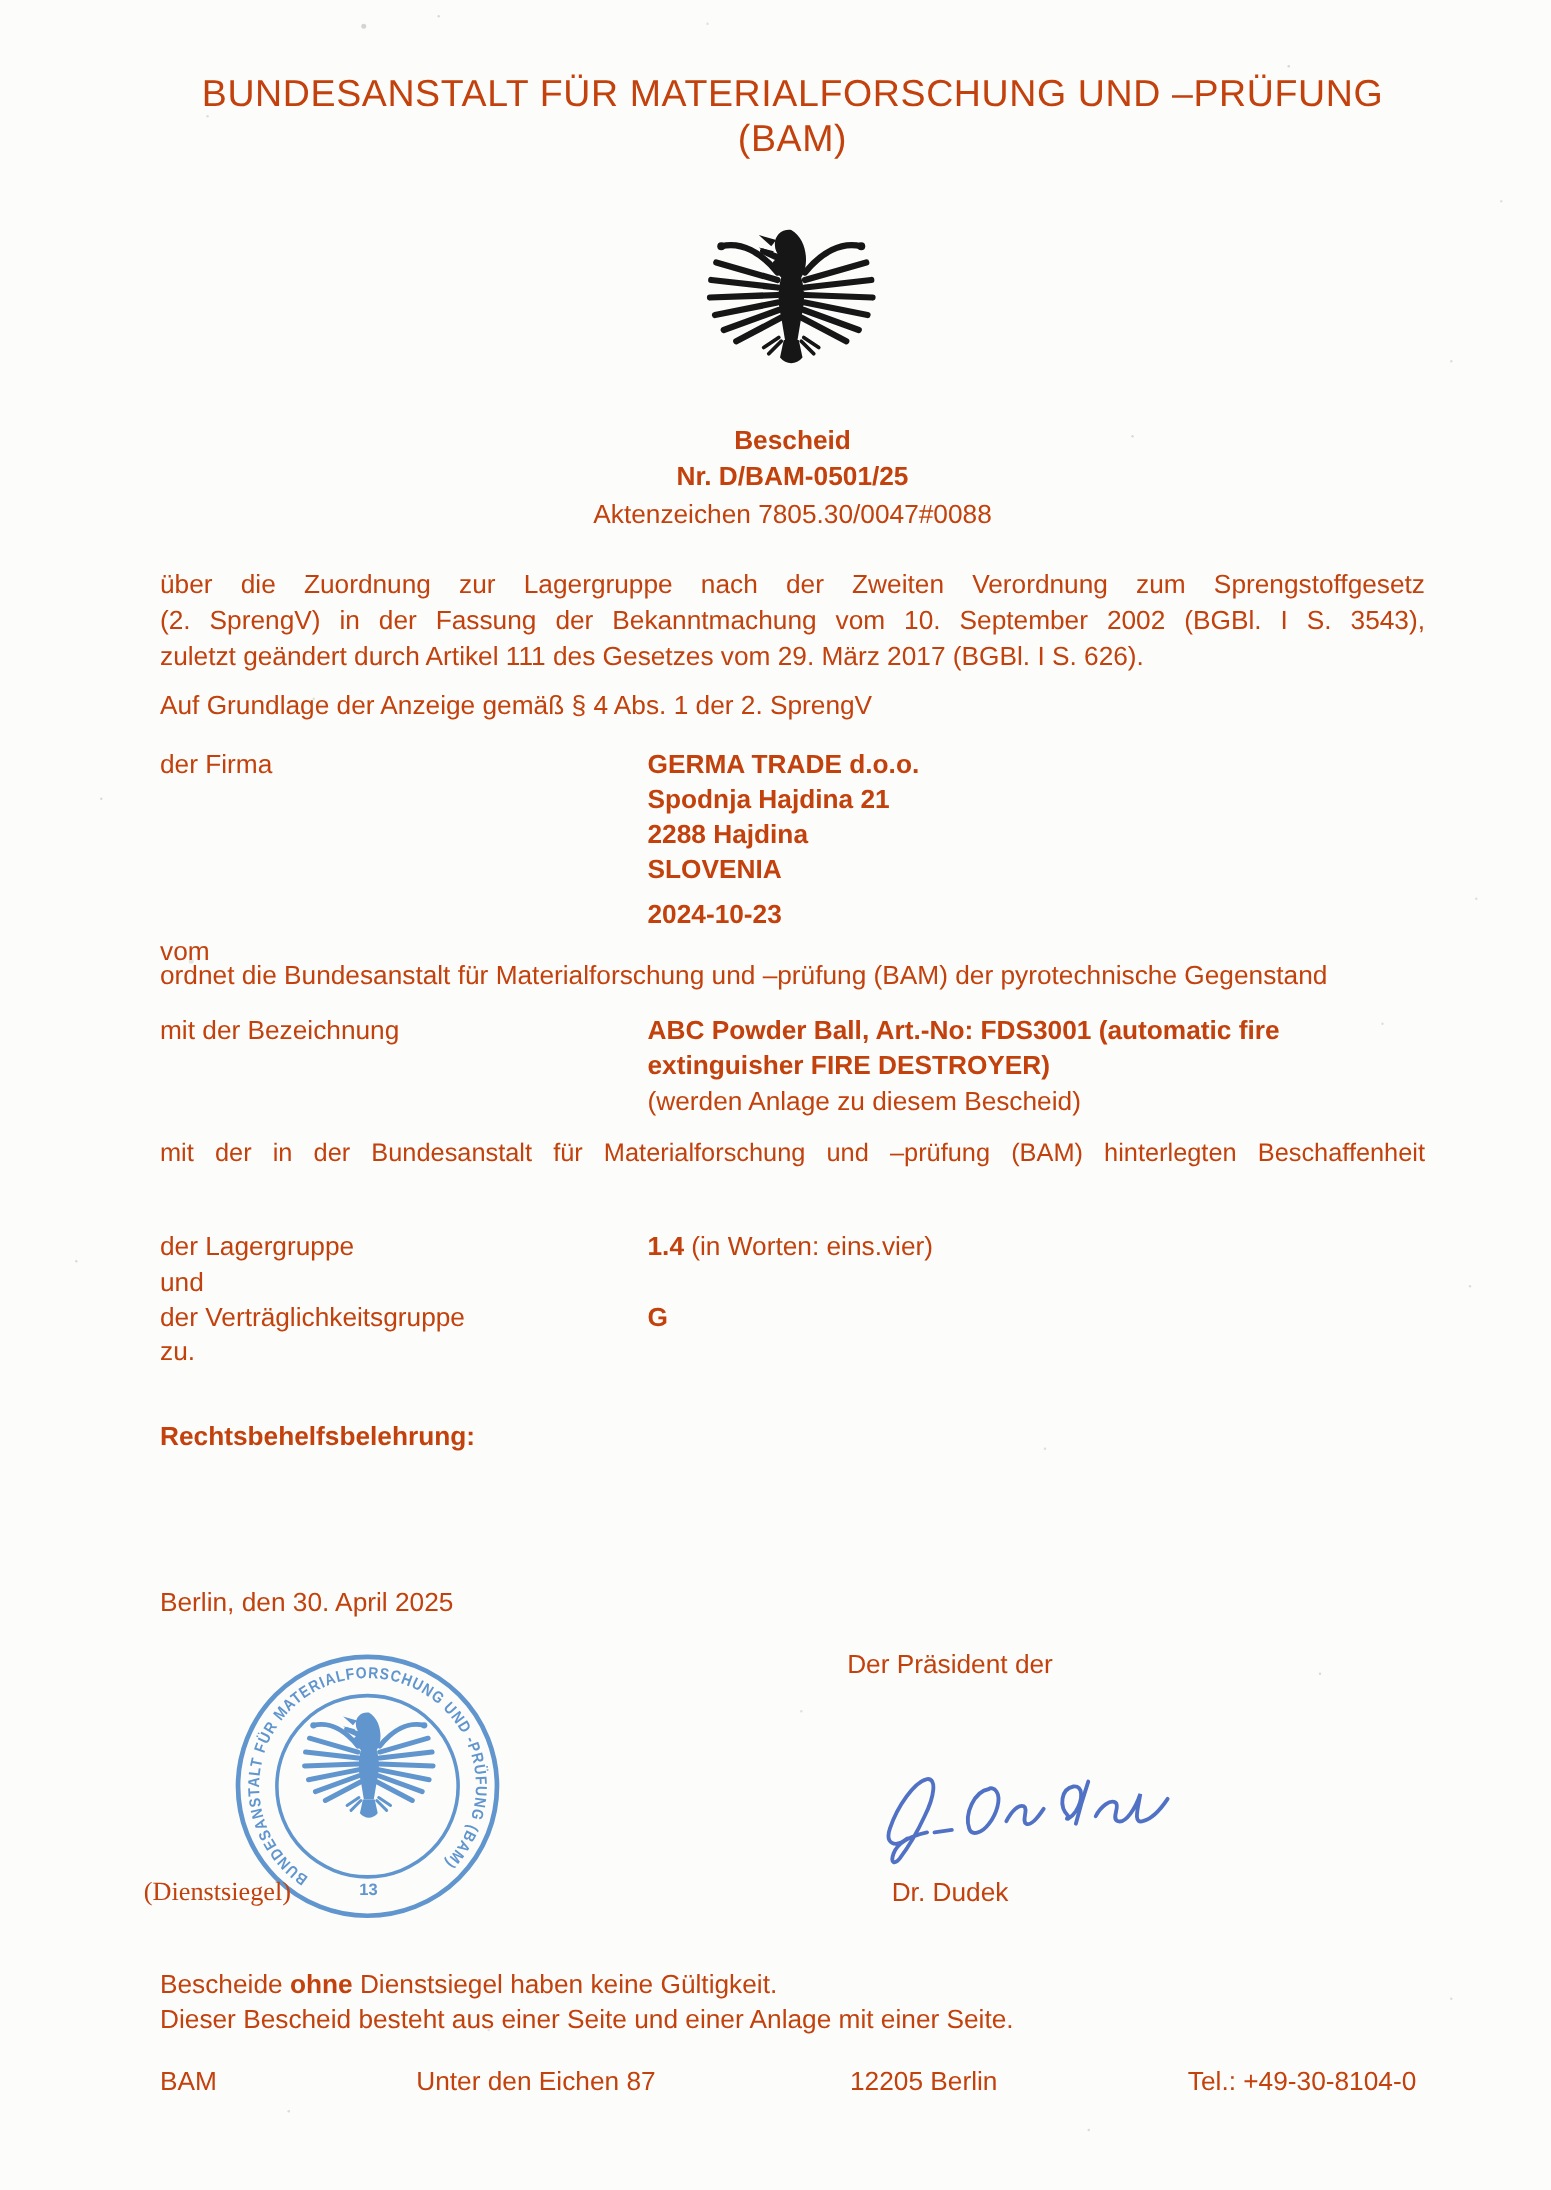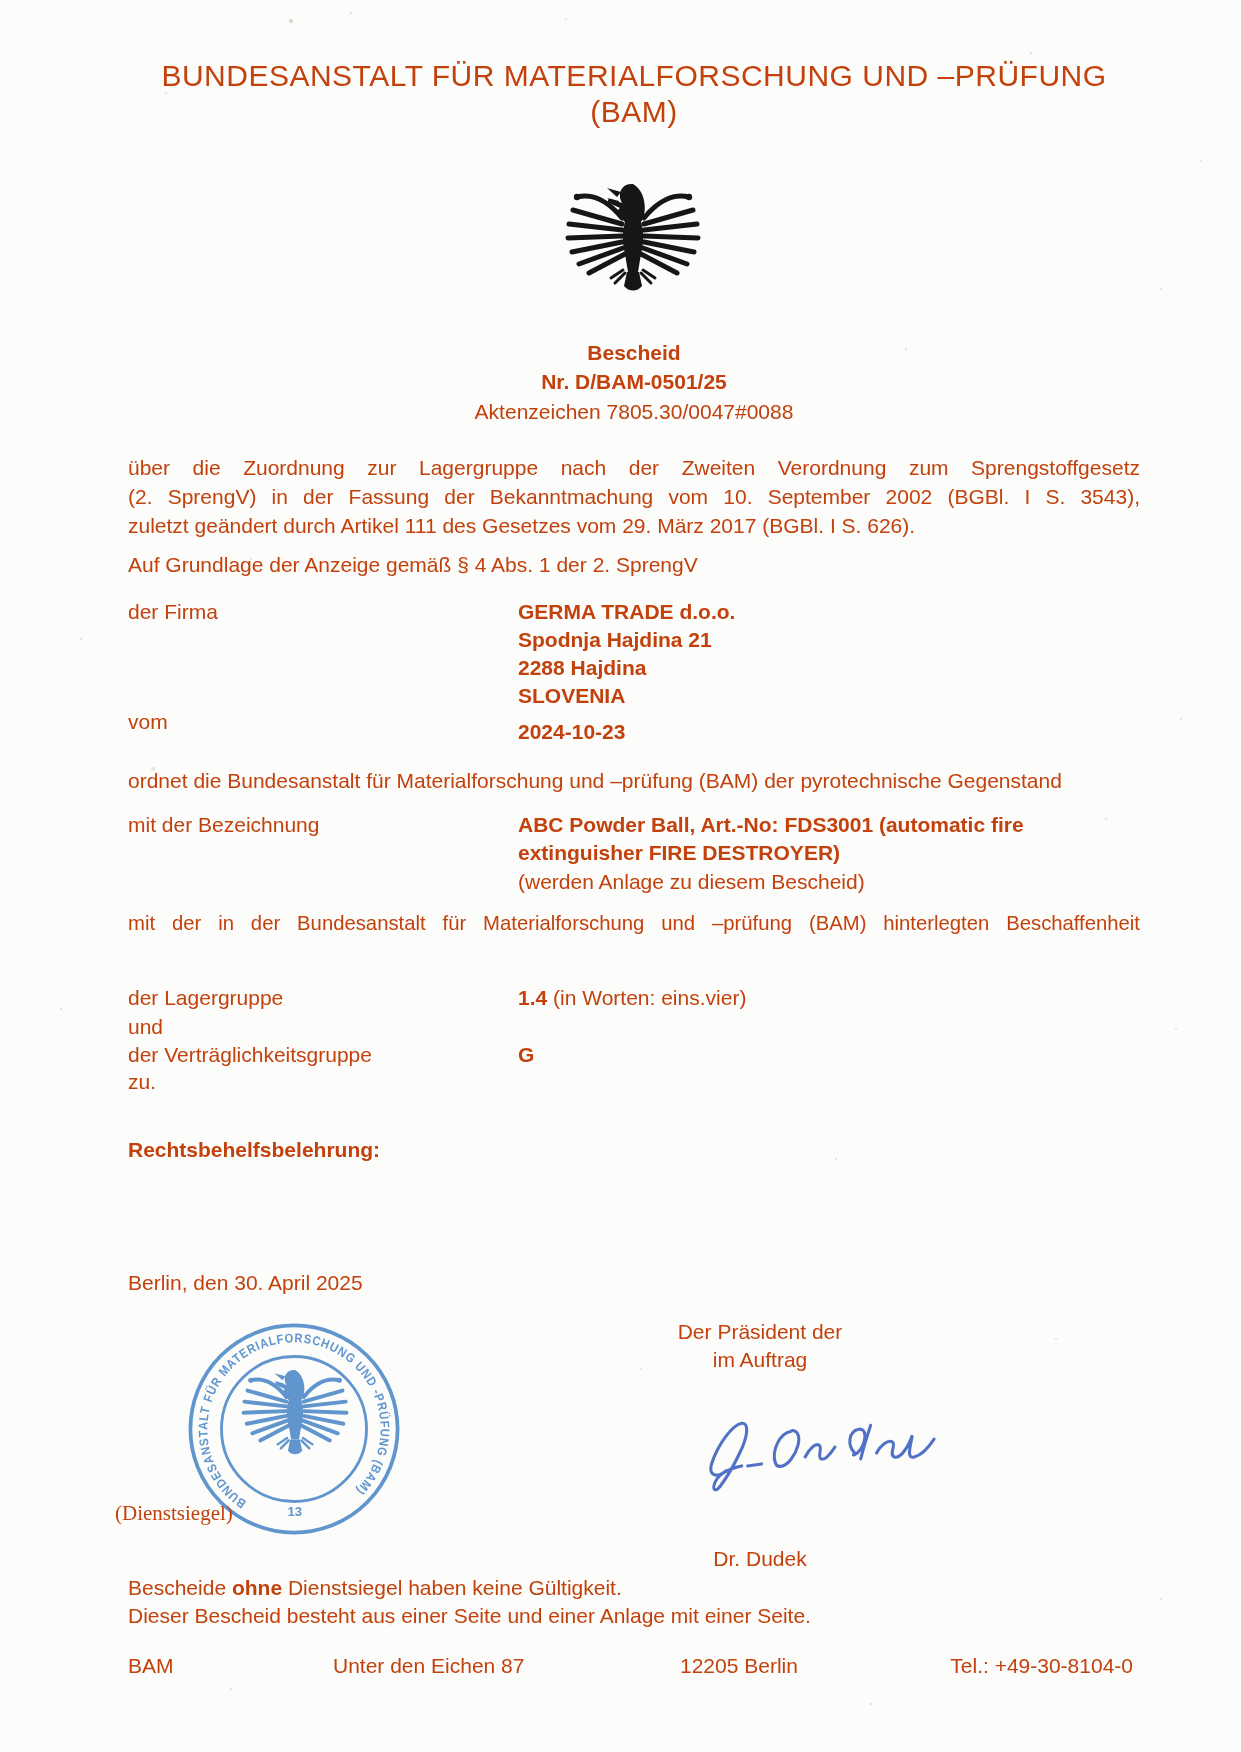--- a/index.html
+++ b/index.html
@@ -99,21 +99,21 @@
   <div class="abs body-text nowrap" style="left:128px;top:550px;">Auf Grundlage der Anzeige gemäß § 4 Abs. 1 der 2. SprengV</div>
 
   <div class="abs body-text lh28" style="left:128px;top:598px;">der Firma</div>
   <div class="abs body-text lh28 b" style="left:518px;top:598px;">
     <div>GERMA TRADE d.o.o.</div>
     <div>Spodnja Hajdina 21</div>
     <div>2288 Hajdina</div>
     <div>SLOVENIA</div>
   </div>
 
-  <div class="abs body-text lh28" style="left:128px;top:708px;">vom</div>
+  <div class="abs body-text lh28" style="left:128px;top:748px;">vom</div>
   <div class="abs body-text lh28 b" style="left:518px;top:718px;">2024-10-23</div>
 
   <div class="abs body-text nowrap" style="left:128px;top:766px;">ordnet die Bundesanstalt für Materialforschung und –prüfung (BAM) der pyrotechnische Gegenstand</div>
 
   <div class="abs body-text lh28" style="left:128px;top:811px;">mit der Bezeichnung</div>
   <div class="abs body-text lh28" style="left:518px;top:811px;width:590px;">
     <div class="b nowrap">ABC Powder Ball, Art.-No: FDS3001 (automatic fire</div>
     <div class="b nowrap">extinguisher FIRE DESTROYER)</div>
     <div class="nowrap" style="line-height:29px;">(werden Anlage zu diesem Bescheid)</div>
   </div>
@@ -175,37 +175,36 @@
             <path d="M54,21 L42,18 L52,25 Z"></path>
           <path d="M62,92 L74,92 L77,106 C72,112 64,112 59,106 Z"></path>
         </g>
       </g>
     </svg>
   </div>
   <div class="abs body-text" style="left:115px;top:1499px;z-index:2;font-family:Liberation Serif, serif;">(Dienstsiegel)</div>
 
   <div class="abs center body-text lh28" style="left:400px;top:1318px;width:720px;">
     <div>Der Präsident der</div>
-    <div>im Auftrag</div>
   </div>
 
   <div class="abs" style="left:698px;top:1408px;width:248px;height:92px;">
     <svg width="248" height="92" viewBox="0 0 250 90">
       <g stroke="#3f63c0" stroke-width="3.1" stroke-linecap="round" fill="none" opacity=".9">
         <path d="M28,62 C18,70 10,66 14,54 C20,36 34,16 44,14 C52,13 50,28 42,44 C36,57 28,70 22,78 C18,83 14,82 17,74 C20,66 30,60 44,57"></path>
         <path d="M50,57 L64,55"></path>
         <path d="M94,22 C82,24 74,42 78,54 C80,60 88,58 94,50 C100,42 104,30 100,24 C98,21 95,21 94,22"></path>
         <path d="M108,48 C112,40 118,34 122,36 C126,38 120,48 124,50 C128,52 134,44 138,38"></path>
         <path d="M158,44 C150,36 152,22 162,20 C170,19 170,30 164,40 C160,46 154,48 158,44"></path>
         <path d="M174,16 C170,28 166,42 164,50"></path>
         <path d="M180,44 C184,36 192,30 196,33 C200,36 192,46 198,48 C204,50 212,38 216,26 C214,38 210,50 218,48 C226,46 234,36 238,30"></path>
       </g>
     </svg>
   </div>
-  <div class="abs center body-text" style="left:700px;top:1544px;width:120px;">Dr. Dudek</div>
+  <div class="abs center body-text" style="left:700px;top:1500px;width:120px;">Dr. Dudek</div>
 
   <div class="abs body-text lh28" style="left:128px;top:1574px;width:1012px;">
     <div><span>Bescheide </span><span class="b">ohne</span><span> Dienstsiegel haben keine Gültigkeit.</span></div>
     <div>Dieser Bescheid besteht aus einer Seite und einer Anlage mit einer Seite.</div>
   </div>
 
   <div class="abs body-text" style="left:128px;top:1651px;">BAM</div>
   <div class="abs body-text" style="left:333px;top:1651px;">Unter den Eichen 87</div>
   <div class="abs body-text" style="left:680px;top:1651px;">12205 Berlin</div>
   <div class="abs body-text" style="right:108px;top:1651px;">Tel.: +49-30-8104-0</div>

